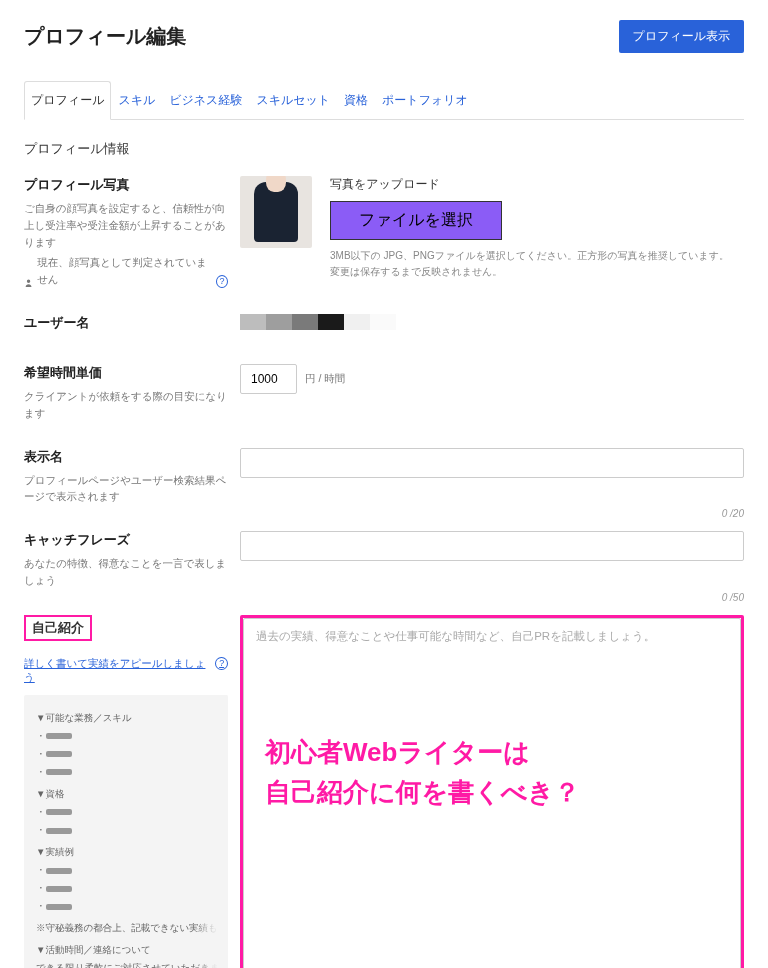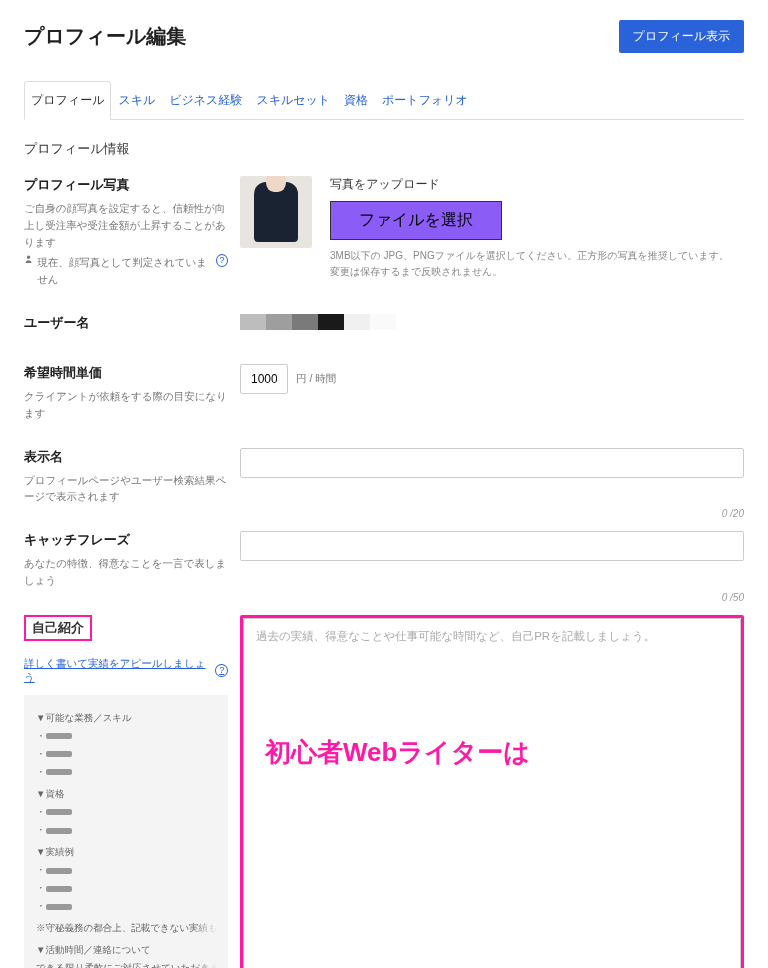--- a/index.html
+++ b/index.html
@@ -75,21 +75,21 @@
       color: #222;
       margin-bottom: 6px;
     }
     .field-desc {
       font-size: 10.5px;
       color: #777;
       line-height: 1.6;
     }
     .field-desc .meta {
       display: flex;
-      align-items: flex-start;
+      align-items: flex-end;
       gap: 4px;
       margin-top: 4px;
     }
     .field-right {
       flex: 1;
       position: relative;
     }
     .photo-row {
       display: flex;
       gap: 18px;
@@ -161,21 +161,21 @@
       align-items: center;
       gap: 8px;
     }
     .input-box {
       border: 1px solid #ccc;
       border-radius: 2px;
       padding: 7px 10px;
       font-size: 12px;
       width: 100%;
     }
-    .input-box.small { width: 48px; }
+    .input-box.small { width: 57px; }
     .unit { font-size: 10.5px; color: #777; }
     .counter {
       position: absolute;
       right: 0;
       bottom: -14px;
       font-size: 10px;
       color: #999;
       font-style: italic;
     }
     .self-intro-label-box {
@@ -183,21 +183,21 @@
       border: 2.5px solid #ff1aa5;
       padding: 2px 6px;
       font-size: 13px;
       font-weight: 700;
     }
     .help-link {
       font-size: 10.5px;
       color: #2962d9;
       text-decoration: underline;
       display: inline-flex;
-      align-items: center;
+      align-items: flex-start;
       gap: 4px;
       margin-top: 8px;
     }
     .help-icon {
       display: inline-block;
       width: 13px;
       height: 13px;
       border-radius: 50%;
       border: 1px solid #2962d9;
       font-size: 9px;
@@ -395,18 +395,19 @@
         <p class="cat">▼活動時間／連絡について</p>
         <p>できる限り柔軟にご対応させていただきます。急ぎの案件等もお気軽</p>
 
       </div>
     </div>
     <div class="field-right rel">
       <div class="textarea-wrap">
         <textarea class="textarea" placeholder="過去の実績、得意なことや仕事可能な時間など、自己PRを記載しましょう。" style=""></textarea>
         <div class="overlay-text">
           <span>初心者Webライターは</span><br>
+          <span>自己紹介に何を書くべき？</span>
         </div>
       </div>
 
     </div>
   </div>
 </div>
 
 </body></html>

